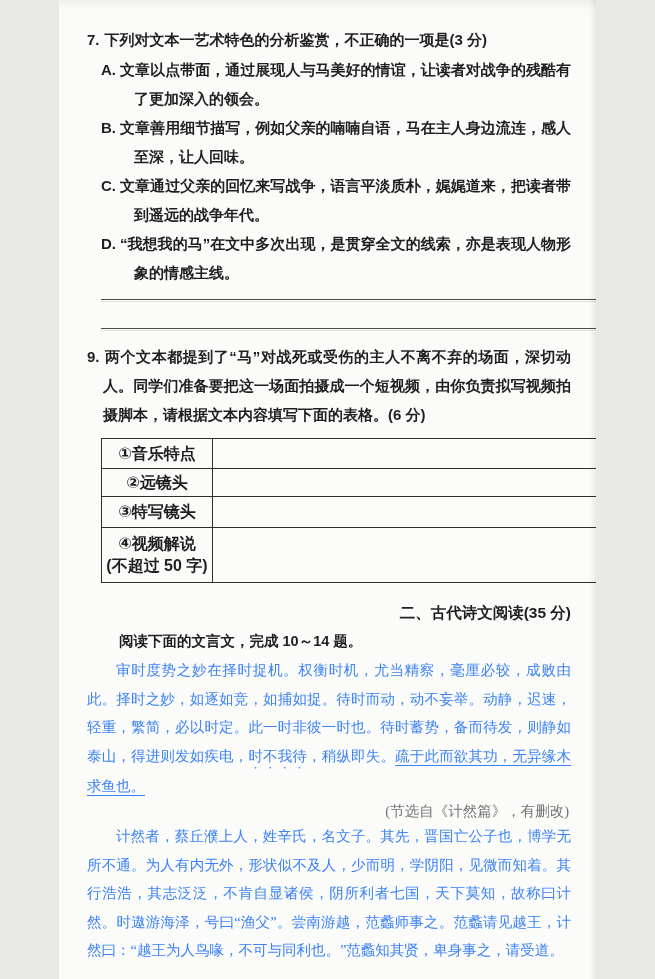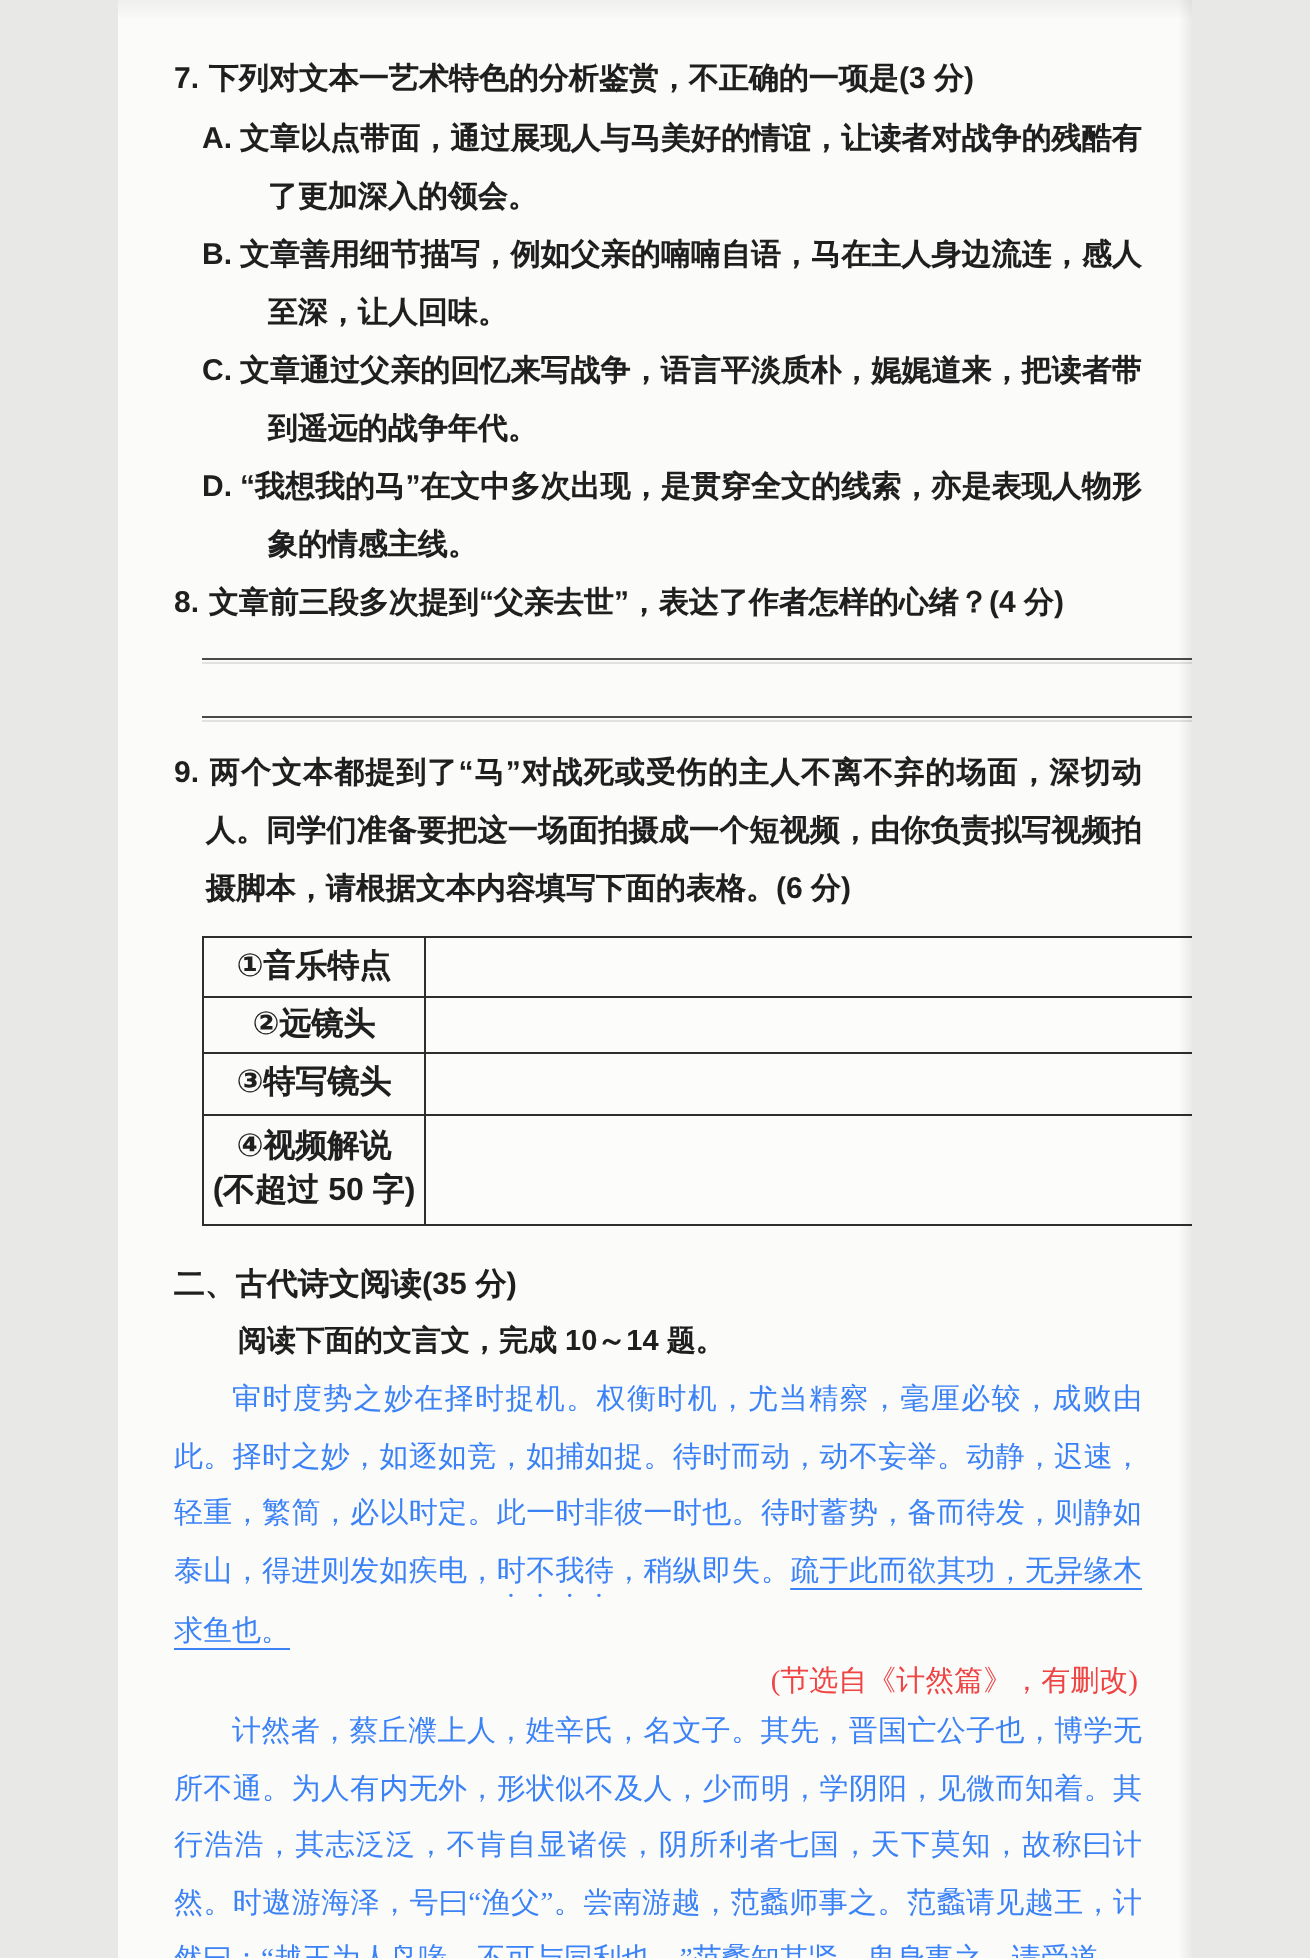--- a/index.html
+++ b/index.html
@@ -43,52 +43,51 @@
   table.storyboard td{border:1.6px solid #2e2e2c;padding:0;}
   td.th-cell{text-align:center;height:27px;font-size:14.5px;}
   .dur{margin-left:42px;}
   td.lbl{width:110px;text-align:center;font-size:16px;line-height:22px;}
   td.val{background:#fcfcfa;}
   tr.r1 td{height:29px;}
   tr.r2 td{height:27px;}
   tr.r3 td{height:30px;}
   tr.r4 td{height:54px;}
 
-  .sec-heading{margin-top:15px;line-height:29px;font-size:15.5px;}
+  .sec-heading{margin-top:15px;line-height:29px;font-size:15.5px;text-align:right;}
   .sub-heading{line-height:29px;font-size:15px;}
   .instruction{line-height:29px;text-indent:32px;font-size:14.5px;}
   .mat-label{line-height:28px;text-indent:32px;font-size:14.5px;}
 
   p.passage{margin:0;line-height:28.5px;text-indent:2em;text-align:justify;color:#3b82f6;}
   .em-dots{
     -webkit-text-emphasis:filled dot;
     -webkit-text-emphasis-position:under right;
     text-emphasis:filled dot;
     text-emphasis-position:under right;
   }
   .u-line{text-decoration:underline;text-underline-offset:4px;text-decoration-thickness:1.2px;}
-  .source-line{line-height:22px;text-align:right;padding-right:2px;color:#ef4444;}
+  .source-line{line-height:22px;text-align:right;padding-right:2px;color:#737373;}
 </style>
 </head>
 <body>
 
 <div class="page">
   <div class="scan-top"></div>
   <div class="scan-edge"></div>
 
   <div class="q-stem hei"><span class="qnum">7.</span><span>下列对文本一艺术特色的分析鉴赏，不正确的一项是(3 分)</span></div>
 
   <div class="options hei">
     <div class="option"><span class="opt-label">A.</span><span>文章以点带面，通过展现人与马美好的情谊，让读者对战争的残酷有了更加深入的领会。</span></div>
     <div class="option"><span class="opt-label">B.</span><span>文章善用细节描写，例如父亲的喃喃自语，马在主人身边流连，感人至深，让人回味。</span></div>
     <div class="option"><span class="opt-label">C.</span><span>文章通过父亲的回忆来写战争，语言平淡质朴，娓娓道来，把读者带到遥远的战争年代。</span></div>
     <div class="option"><span class="opt-label">D.</span><span>“我想我的马”在文中多次出现，是贯穿全文的线索，亦是表现人物形象的情感主线。</span></div>
   </div>
 
-  <div class="q-stem hei"><span class="qnum">8.</span><span>文章前三段多次提到“父亲去世”，表达了作者怎样的心绪？(4 分)</span></div>
 
   <div class="ans-line first"></div>
   <div class="ans-line second"></div>
 
   <div class="q9 hei"><span class="qnum">9.</span><span>两个文本都提到了“马”对战死或受伤的主人不离不弃的场面，深切动人。同学们准备要把这一场面拍摄成一个短视频，由你负责拟写视频拍摄脚本，请根据文本内容填写下面的表格。(6 分)</span></div>
 
   <table class="storyboard hei">
     <tbody>
     <tr class="r1">
       <td class="lbl">①音乐特点</td>

